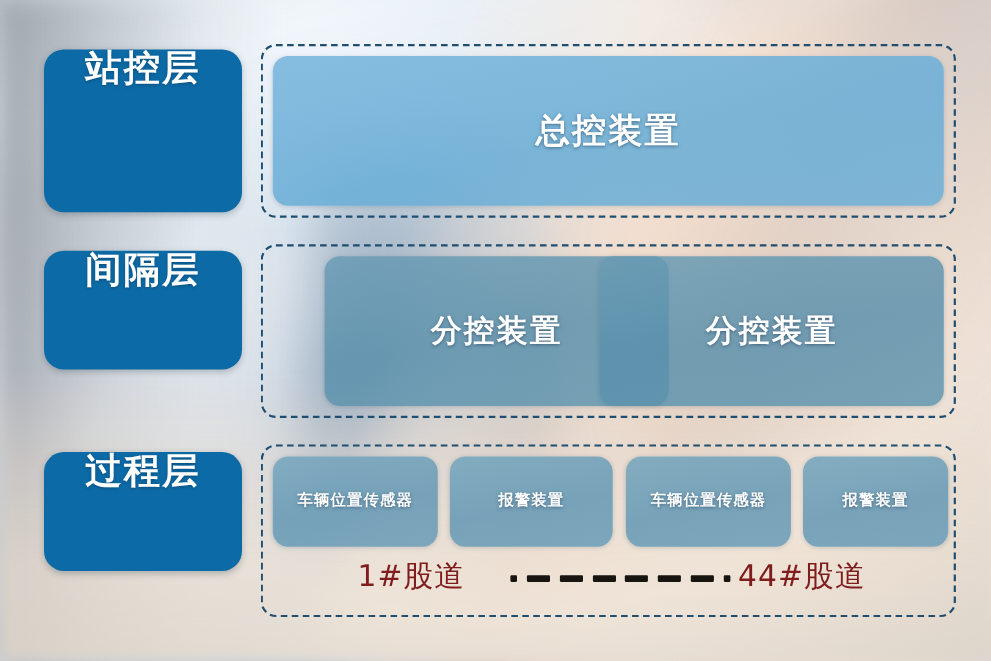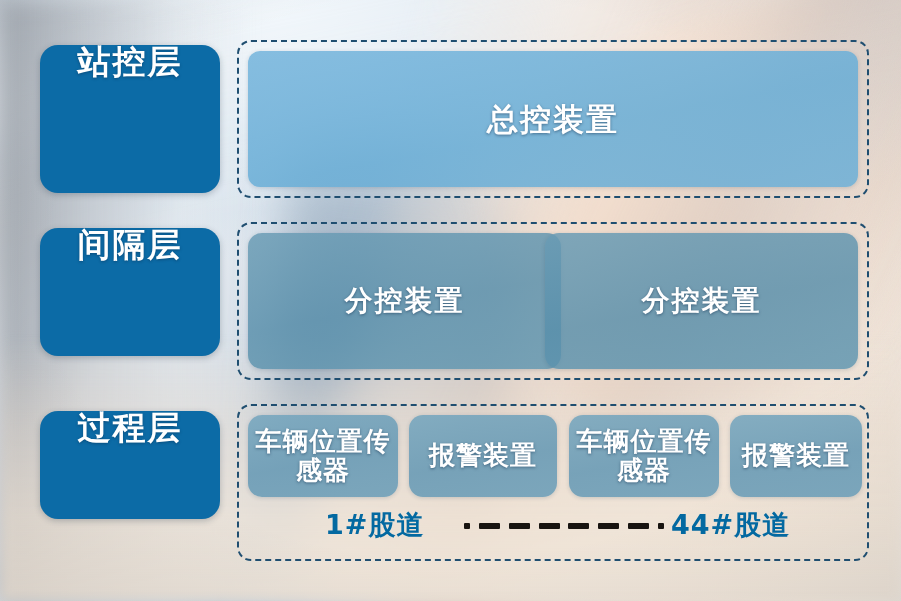--- a/index.html
+++ b/index.html
@@ -181,46 +181,46 @@
     font-weight: 700;
     text-shadow: 0 1px 3px rgba(20,50,80,0.55);
     line-height: 1.12;
   }
 
   .device.tier1 {
     background: linear-gradient(170deg,
       rgba(122,183,221,0.90) 0%,
       rgba(104,173,214,0.86) 55%,
       rgba(112,176,214,0.88) 100%);
-    border-radius: 12px;
   }
   .device.tier1 span { font-size: 31px; letter-spacing: 2px; }
 
   .device.tier2 {
     background: linear-gradient(170deg,
       rgba(105,155,180,0.84) 0%,
       rgba(88,143,171,0.82) 52%,
       rgba(96,150,176,0.84) 100%);
+    margin-left: 47px;
   }
   .device.tier2 span { font-size: 28px; letter-spacing: 2px; }
 
   .device.tier3 {
     background: linear-gradient(170deg,
       rgba(118,166,190,0.88) 0%,
       rgba(100,152,180,0.86) 55%,
       rgba(108,158,184,0.88) 100%);
   }
-  .device.tier3 span { font-size: 26px; letter-spacing: 1px; }
+  .device.tier3 span { font-size: 14px; letter-spacing: 1px; }
 
   
   .track-label {
     position: absolute;
-    color: #0369a1;
+    color: #7f1d1d;
     font-size: 27px;
-    font-weight: 700;
+    font-weight: 400;
     letter-spacing: 1px;
     white-space: nowrap;
     line-height: 1;
   }
   .track-connector {
     position: absolute;
     display: flex;
     align-items: center;
     justify-content: space-between;
     height: 7px;
@@ -254,21 +254,21 @@
     <div class="layer-chip" style="top:45px; height:148px;">
       <span>站控层</span>
     </div>
 
     <div class="zone" style="top:40px; height:158px;">
       <div class="device tier1" style="left:9px; top:9px; right:9px; bottom:9px;">
         <span>总控装置</span>
       </div>
     </div>
 
-    <div class="layer-chip" style="top:228px; height:128px;">
+    <div class="layer-chip" style="top:228px; height:108px;">
       <span>间隔层</span>
     </div>
 
     <div class="zone" style="top:222px; height:158px;">
       <div class="device tier2" style="left:9px; top:9px; width:313px; bottom:9px;">
         <span>分控装置</span>
       </div>
       <div class="device tier2" style="right:9px; top:9px; width:313px; bottom:9px;">
         <span>分控装置</span>
       </div>

